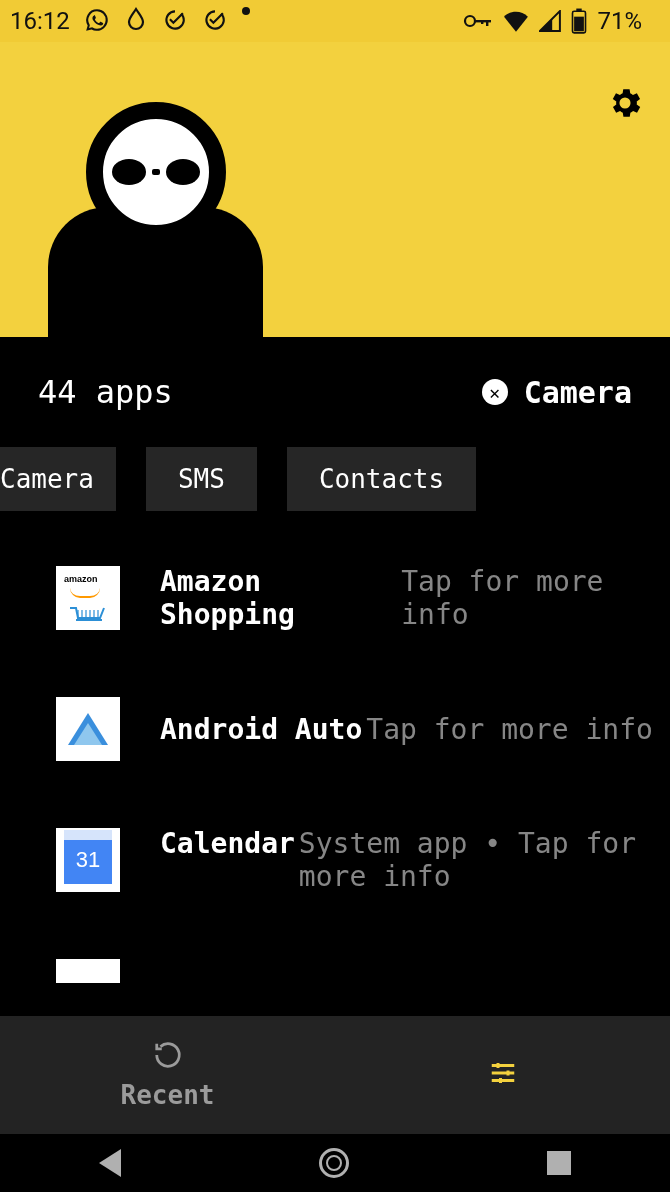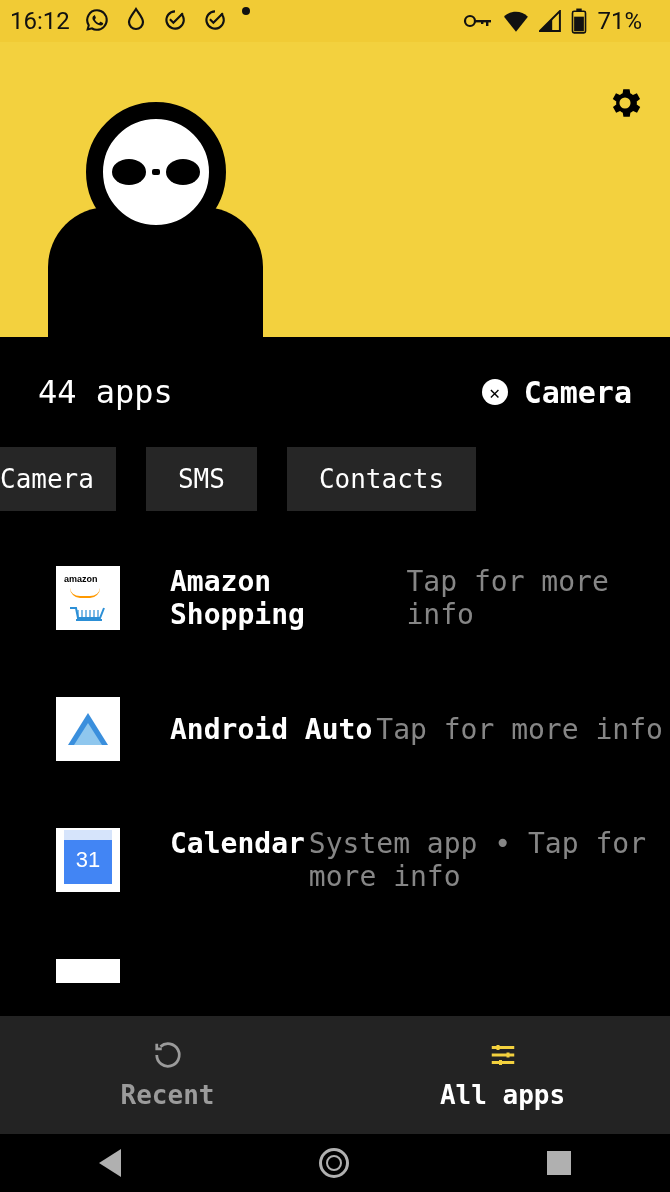--- a/index.html
+++ b/index.html
@@ -132,21 +132,21 @@
   
   .apps {
     padding:54px 0 0 56px;
     display:flex;
     flex-direction:column;
     gap:66px;
   }
   .app-row {
     display:flex;
     align-items:center;
-    gap:50px;
+    gap:40px;
     cursor:pointer;
   }
   .app-icon {
     width:64px; height:64px;
     background:#fff;
     flex-shrink:0;
     display:flex;
     align-items:center;
     justify-content:center;
     overflow:hidden;
@@ -405,21 +405,20 @@
     <span class="tab-icon">
       <svg width="30" height="30" viewBox="0 0 24 24" fill="none" stroke="#f3d13e" stroke-width="2.4">
           <line x1="3" y1="6" x2="21" y2="6"></line>
           <line x1="3" y1="12" x2="21" y2="12"></line>
           <line x1="3" y1="18" x2="21" y2="18"></line>
           <line x1="8" y1="4" x2="8" y2="8"></line>
           <line x1="16" y1="10" x2="16" y2="14"></line>
           <line x1="10" y1="16" x2="10" y2="20"></line>
         </svg>
     </span>
-    <span class="tab-label">All apps</span>
   </div>
 </div>
 
 <div class="navbar">
   <div class="nav-back"></div>
   <div class="nav-home"></div>
   <div class="nav-recent"></div>
 </div>
 
 </body></html>

